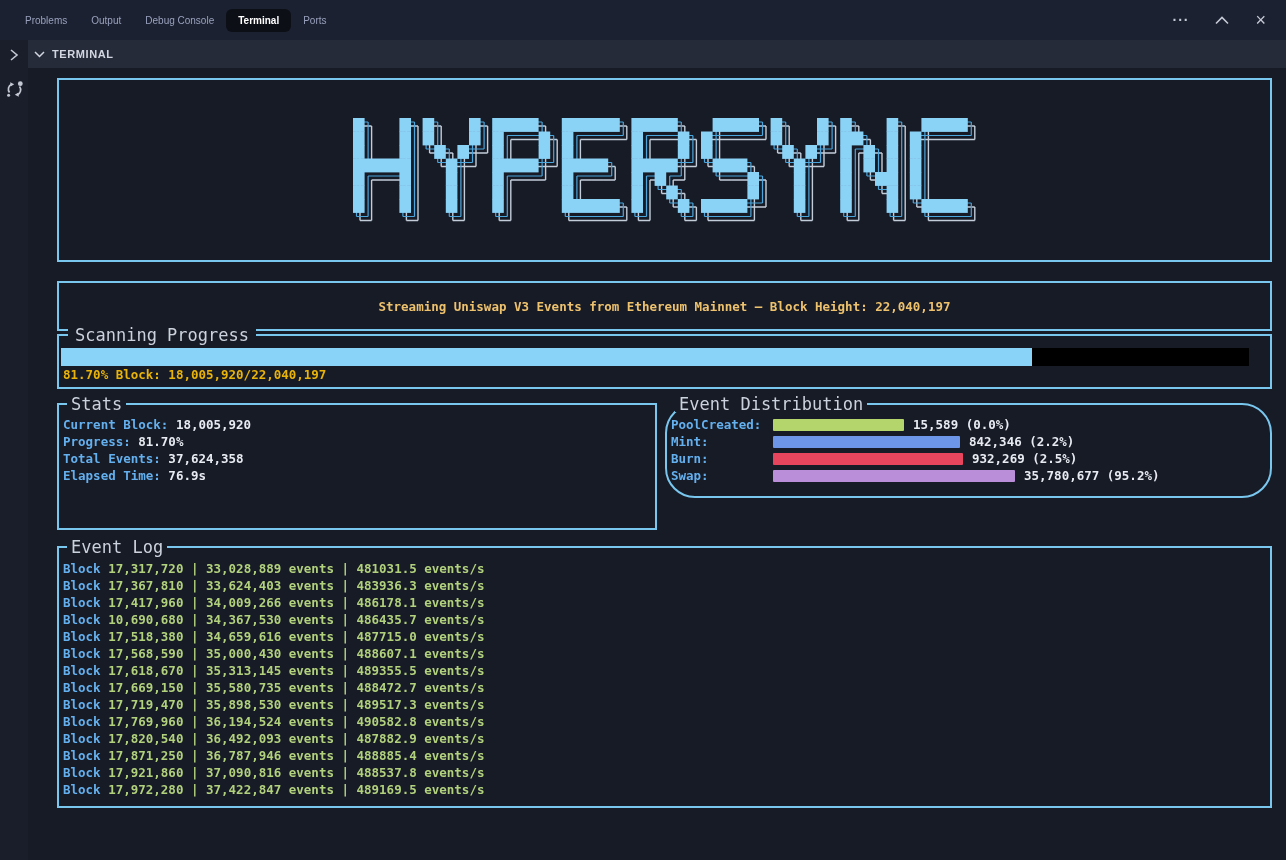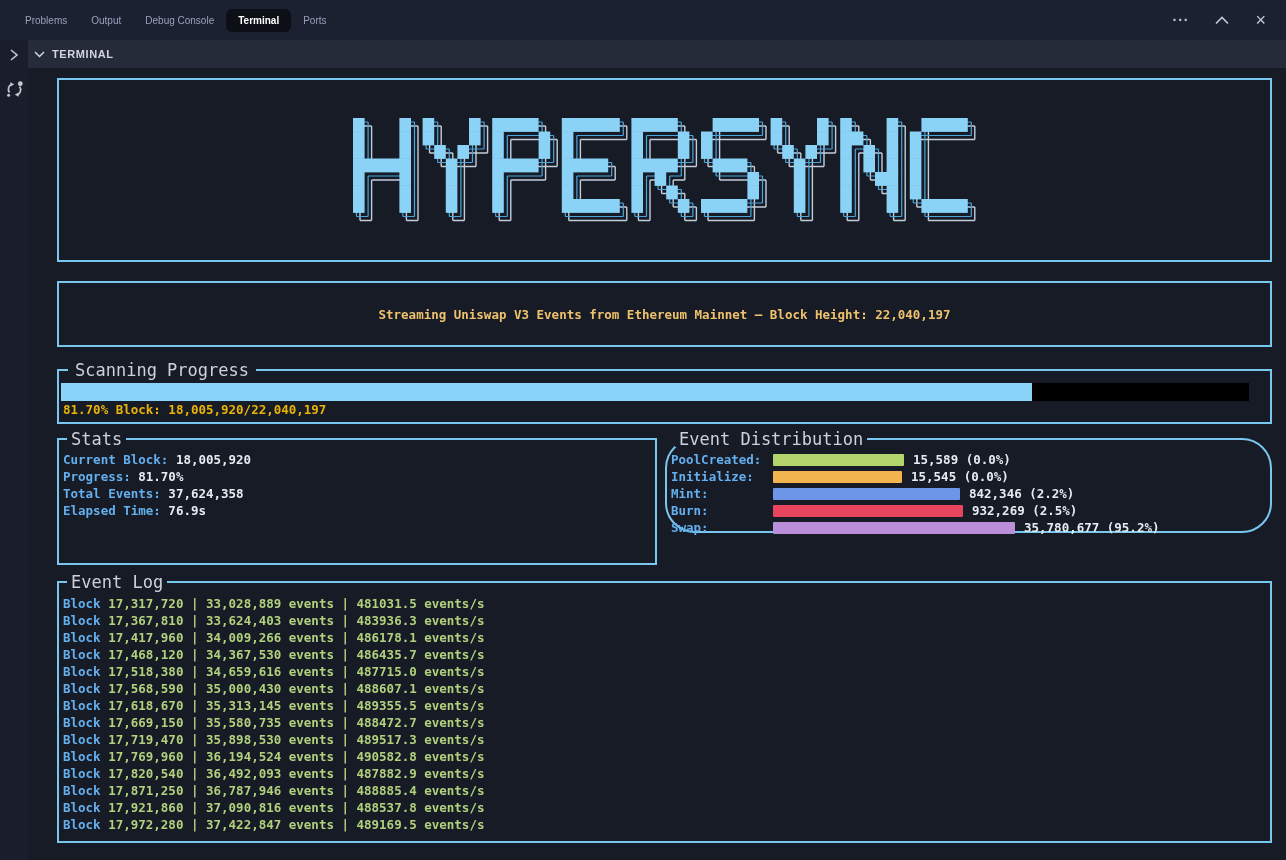--- a/index.html
+++ b/index.html
@@ -29,21 +29,21 @@
   .panel-header .ph-title { font-size:11px; font-weight:700; letter-spacing:.6px; color:#d2d6e0; }
   .ph-chevron { display:flex; align-items:center; cursor:pointer; }
 
   
   .terminal { flex:1; background:var(--bg,#171b26); padding:10px 14px 0 29px; font-family:"DejaVu Sans Mono","Liberation Mono",monospace; font-size:12.5px; font-weight:700; color:#e8ebf1; position:relative; }
 
   .tbox { border:2px solid var(--accent,#79c7ef); position:relative; }
   .tbox .box-title { position:absolute; top:-9px; left:8px; background:var(--bg,#171b26); padding:0 4px; font-size:17px; font-weight:400; color:#ccd2dd; line-height:16px; white-space:nowrap; }
 
   .banner-box { height:184px; margin-bottom:19px; display:flex; align-items:center; justify-content:center; }
-  .subtitle-box { height:66px; margin-bottom:22px; display:flex; align-items:center; justify-content:center; }
+  .subtitle-box { height:50px; margin-bottom:3px; display:flex; align-items:center; justify-content:center; }
   .subtitle { color:var(--yellow,#eec26d); font-weight:700; }
 
   .progress-box { height:55px; margin-bottom:14px; padding:12px 0 0 2px; }
   .progress-box .box-title { padding:0 7px; left:9px; }
   .pbar { width:1188px; height:18px; background:#000000; }
   .pbar-fill { height:100%; background:var(--barfill,#8ad3f8); }
   .pbar-label { margin-top:1px; padding-left:2px; color:#eab308; }
 
   .two-col { display:flex; margin-bottom:16px; }
   .stats-box { width:600px; height:127px; padding:11px 0 0 4px; flex:0 0 600px; }
@@ -265,25 +265,20 @@
           </div>
           <div class="tbox dist-box">
             <span class="box-title">Event Distribution</span>
             <div id="dist-rows">
                 <div class="dist-row">
                   <span class="dist-label">PoolCreated:</span>
                   <div class="dist-bar" style="width: 131px; background: rgb(180, 213, 107);"></div>
                   <span class="dist-val">15,589 (0.0%)</span>
                 </div>
                 <div class="dist-row">
-                  <span class="dist-label">Initialize:</span>
-                  <div class="dist-bar" style="width: 129px; background: rgb(241, 180, 78);"></div>
-                  <span class="dist-val">15,545 (0.0%)</span>
-                </div>
-                <div class="dist-row">
                   <span class="dist-label">Mint:</span>
                   <div class="dist-bar" style="width: 187px; background: rgb(109, 150, 232);"></div>
                   <span class="dist-val">842,346 (2.2%)</span>
                 </div>
                 <div class="dist-row">
                   <span class="dist-label">Burn:</span>
                   <div class="dist-bar" style="width: 190px; background: rgb(231, 68, 94);"></div>
                   <span class="dist-val">932,269 (2.5%)</span>
                 </div>
                 <div class="dist-row">
@@ -294,21 +289,21 @@
               </div>
           </div>
         </div>
 
         <div class="tbox log-box">
           <span class="box-title">Event Log</span>
           <div id="log-rows">
               <div class="log-row"><span class="lbl-blue">Block</span><span class="log-green"> 17,317,720 | 33,028,889 events | 481031.5 events/s</span></div>
               <div class="log-row"><span class="lbl-blue">Block</span><span class="log-green"> 17,367,810 | 33,624,403 events | 483936.3 events/s</span></div>
               <div class="log-row"><span class="lbl-blue">Block</span><span class="log-green"> 17,417,960 | 34,009,266 events | 486178.1 events/s</span></div>
-              <div class="log-row"><span class="lbl-blue">Block</span><span class="log-green"> 17,468,120 | 34,367,530 events | 486435.7 events/s</span></div>
+              <div class="log-row"><span class="lbl-blue">Block</span><span class="log-green"> 10,690,680 | 34,367,530 events | 486435.7 events/s</span></div>
               <div class="log-row"><span class="lbl-blue">Block</span><span class="log-green"> 17,518,380 | 34,659,616 events | 487715.0 events/s</span></div>
               <div class="log-row"><span class="lbl-blue">Block</span><span class="log-green"> 17,568,590 | 35,000,430 events | 488607.1 events/s</span></div>
               <div class="log-row"><span class="lbl-blue">Block</span><span class="log-green"> 17,618,670 | 35,313,145 events | 489355.5 events/s</span></div>
               <div class="log-row"><span class="lbl-blue">Block</span><span class="log-green"> 17,669,150 | 35,580,735 events | 488472.7 events/s</span></div>
               <div class="log-row"><span class="lbl-blue">Block</span><span class="log-green"> 17,719,470 | 35,898,530 events | 489517.3 events/s</span></div>
               <div class="log-row"><span class="lbl-blue">Block</span><span class="log-green"> 17,769,960 | 36,194,524 events | 490582.8 events/s</span></div>
               <div class="log-row"><span class="lbl-blue">Block</span><span class="log-green"> 17,820,540 | 36,492,093 events | 487882.9 events/s</span></div>
               <div class="log-row"><span class="lbl-blue">Block</span><span class="log-green"> 17,871,250 | 36,787,946 events | 488885.4 events/s</span></div>
               <div class="log-row"><span class="lbl-blue">Block</span><span class="log-green"> 17,921,860 | 37,090,816 events | 488537.8 events/s</span></div>
               <div class="log-row"><span class="lbl-blue">Block</span><span class="log-green"> 17,972,280 | 37,422,847 events | 489169.5 events/s</span></div>

